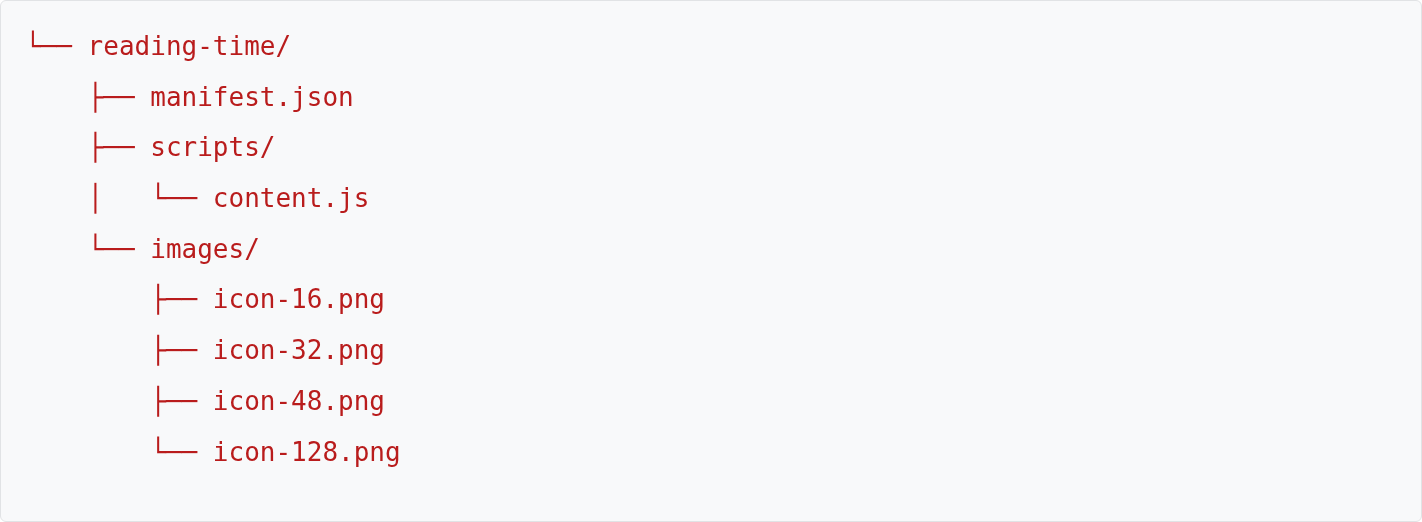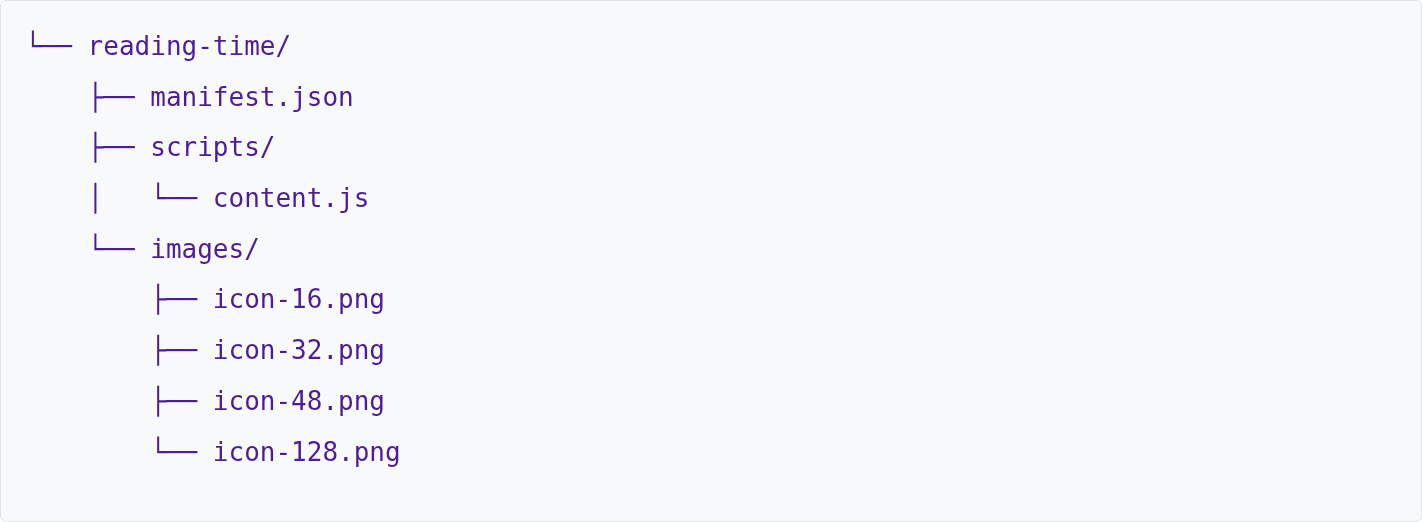--- a/index.html
+++ b/index.html
@@ -14,21 +14,21 @@
     }
     .code-block {
       background: #f8f9fa;
       border: 1px solid #e1e3e5;
       border-radius: 6px;
       padding: 20px 24px;
       width: 1422px;
       height: 522px;
       font-size: 26px;
       line-height: 1.95;
-      color: #4c1d95;
+      color: #b91c1c;
       white-space: pre;
       overflow: hidden;
     }
     .tree-line {
       display: block;
     }
   </style>
 </head>
 <body>
 

